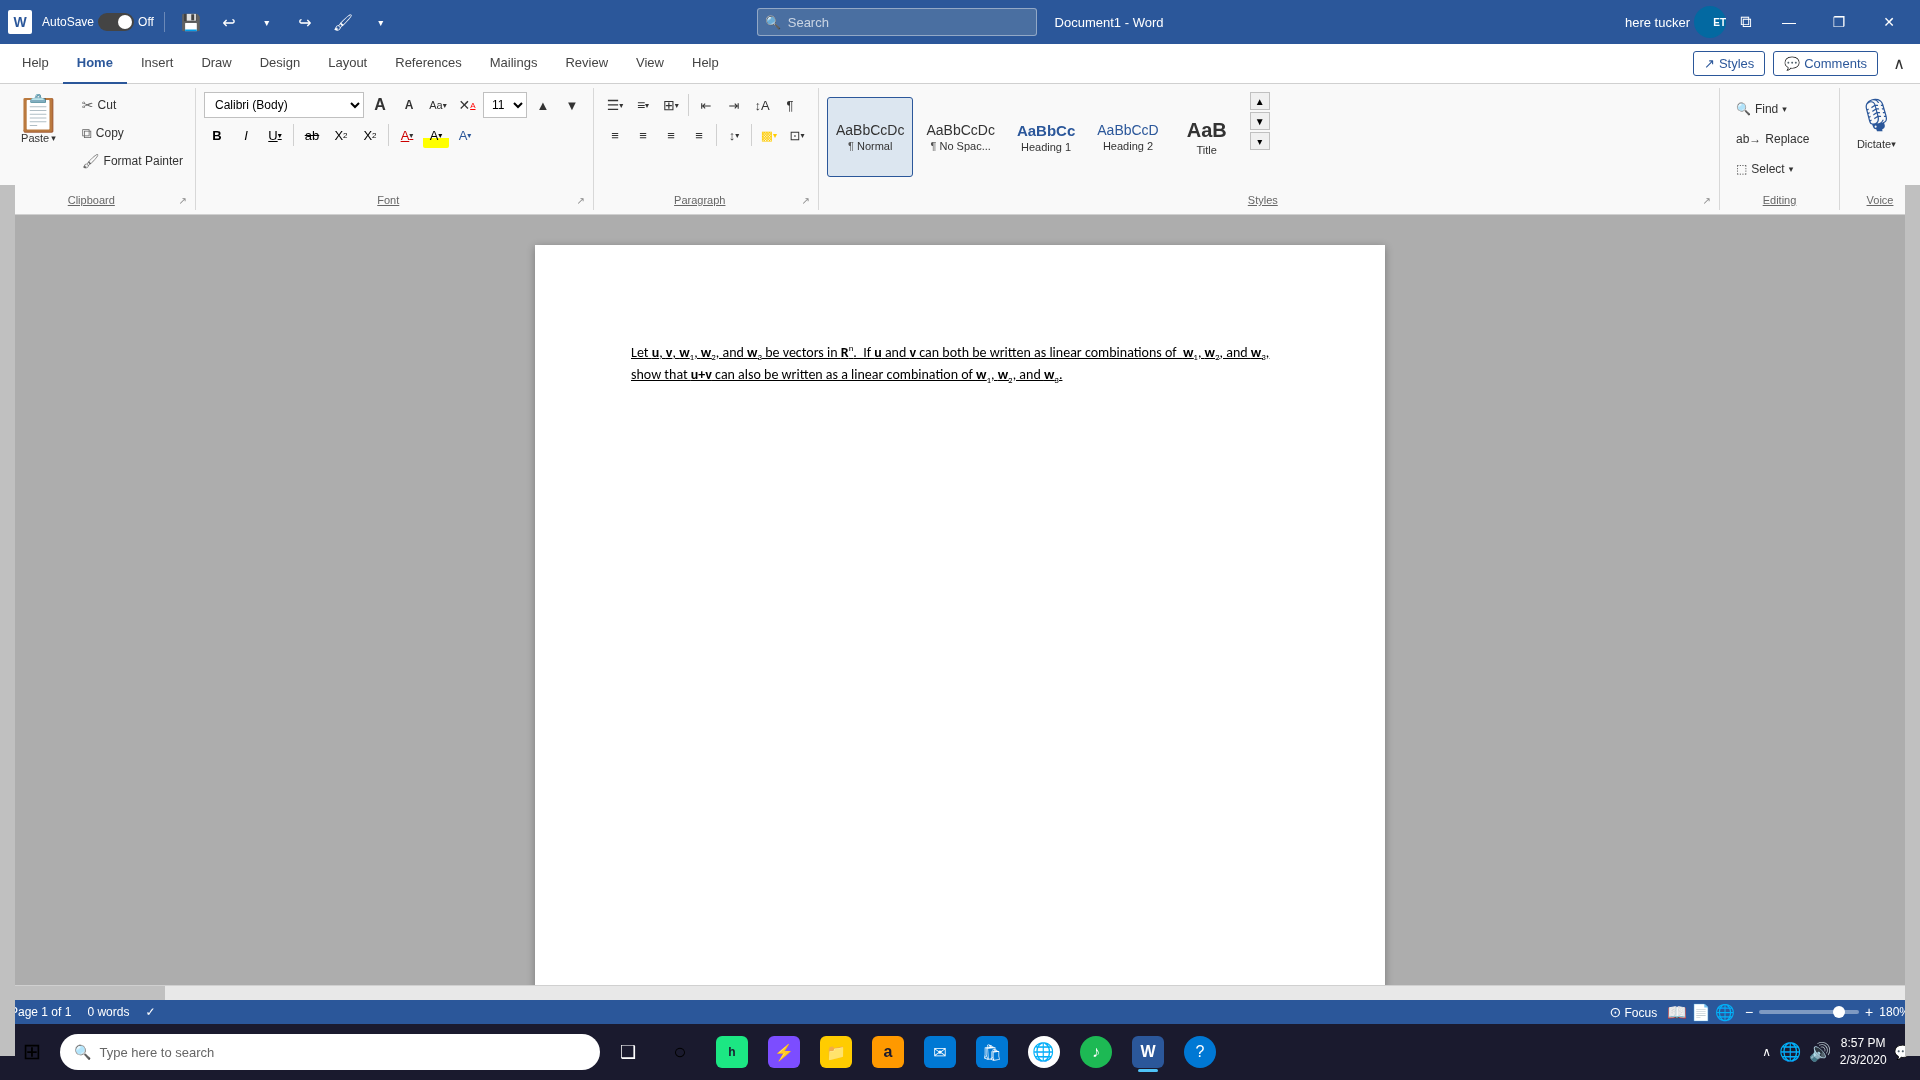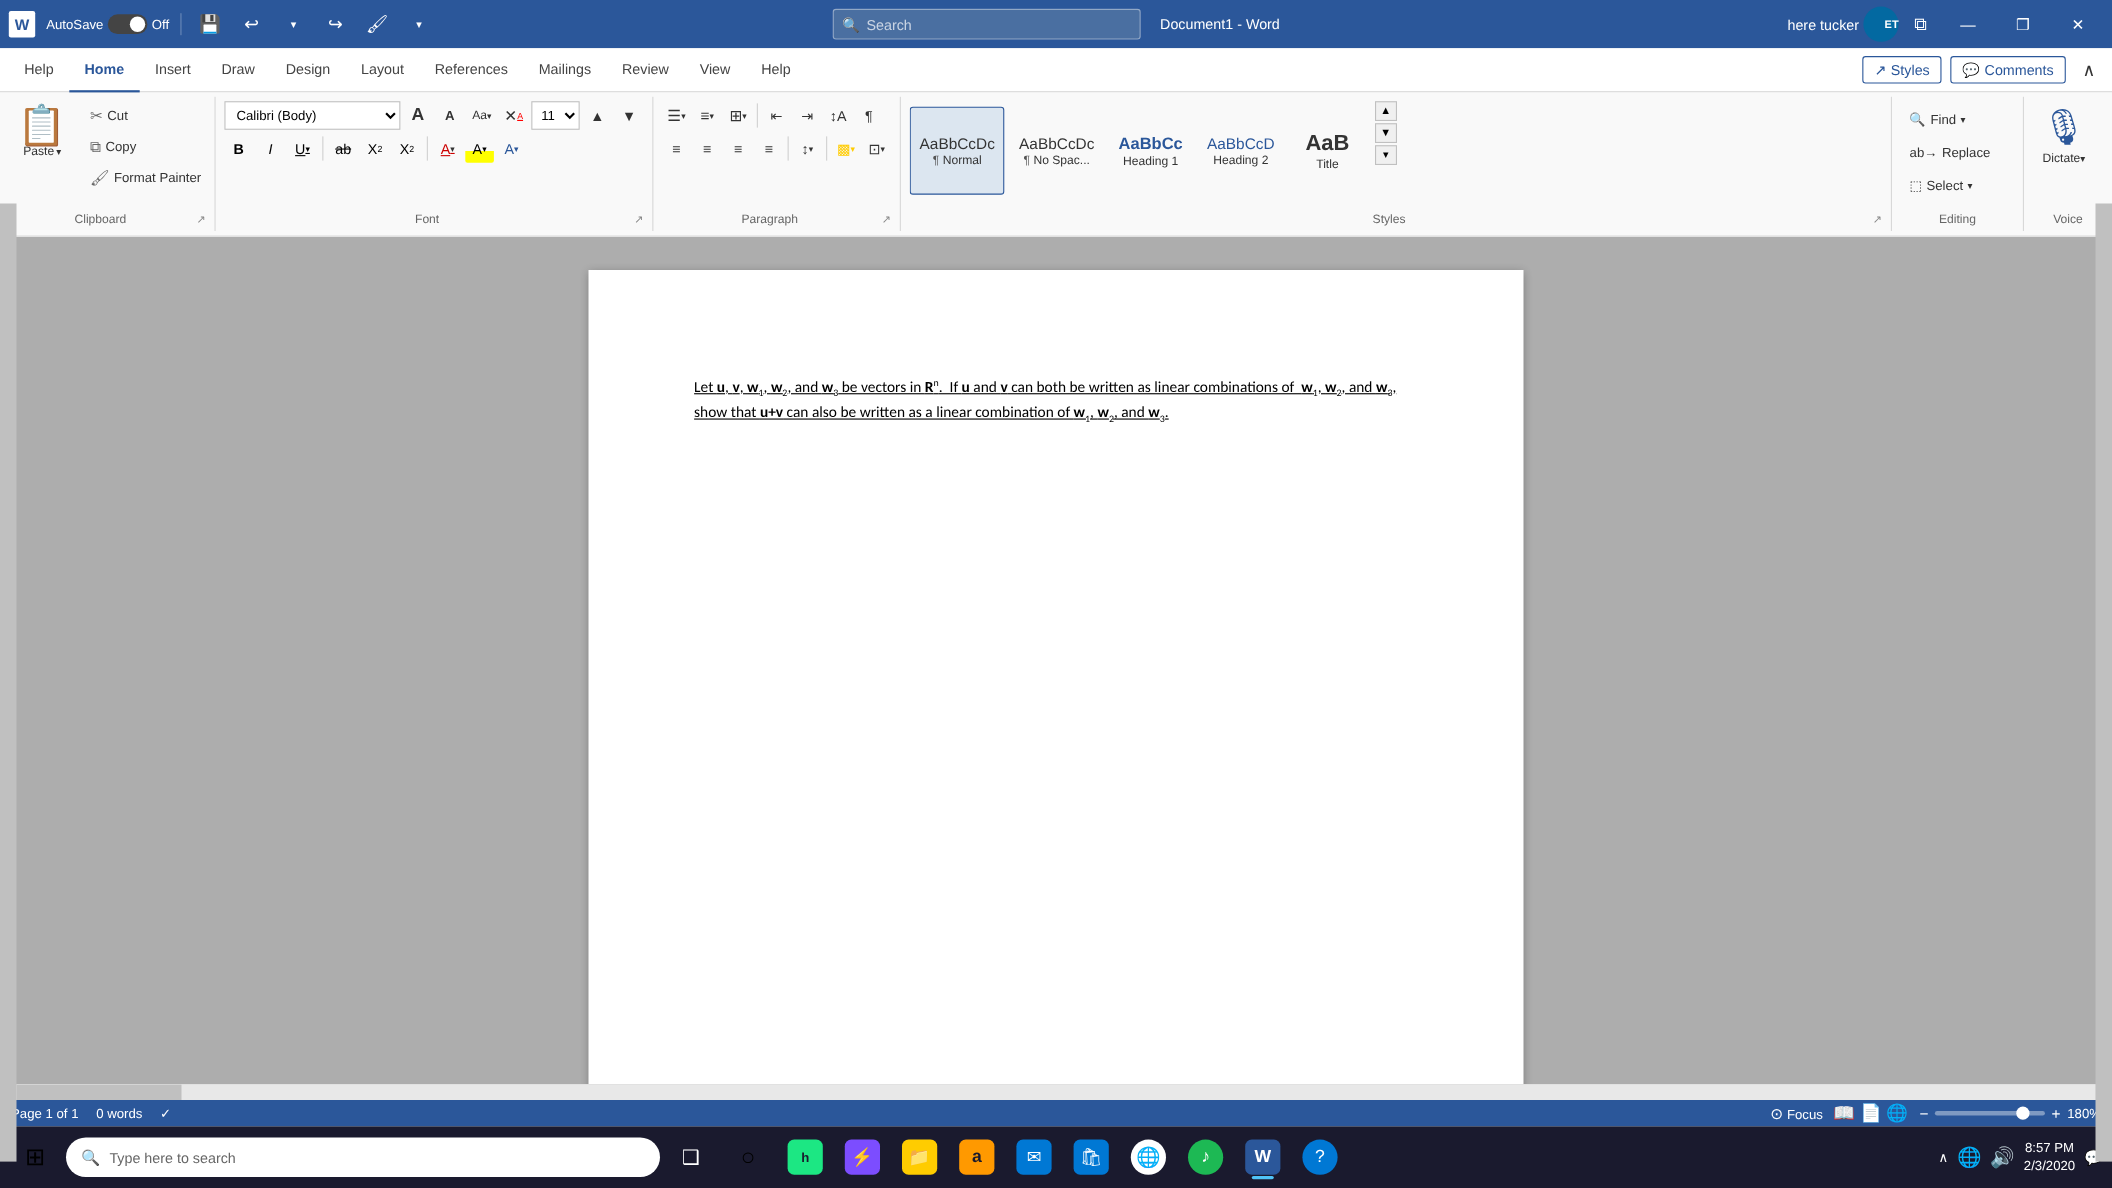--- a/index.html
+++ b/index.html
@@ -107,21 +107,21 @@
     }
     .ribbon-group:last-child { border-right: none; }
     .ribbon-group-content {
       display: flex; align-items: flex-start; gap: 4px; flex: 1;
     }
     .ribbon-group-label {
       font-size: 11px; color: #666; text-align: center; margin-top: auto;
       padding-top: 2px; display: flex; align-items: center; justify-content: space-between;
       gap: 4px;
     }
-    .ribbon-group-label-text { flex: 1; text-align: center; }
+    .ribbon-group-label-text { flex: 1; text-align: center; text-decoration: underline; }
     .group-expand-icon { font-size: 10px; color: #888; cursor: pointer; }
 
     
     .paste-btn {
       display: flex; flex-direction: column; align-items: center;
       padding: 4px 8px; cursor: pointer; border-radius: 3px;
       min-width: 50px;
     }
     .clipboard-right { display: flex; flex-direction: column; gap: 2px; }
     .small-btn {

